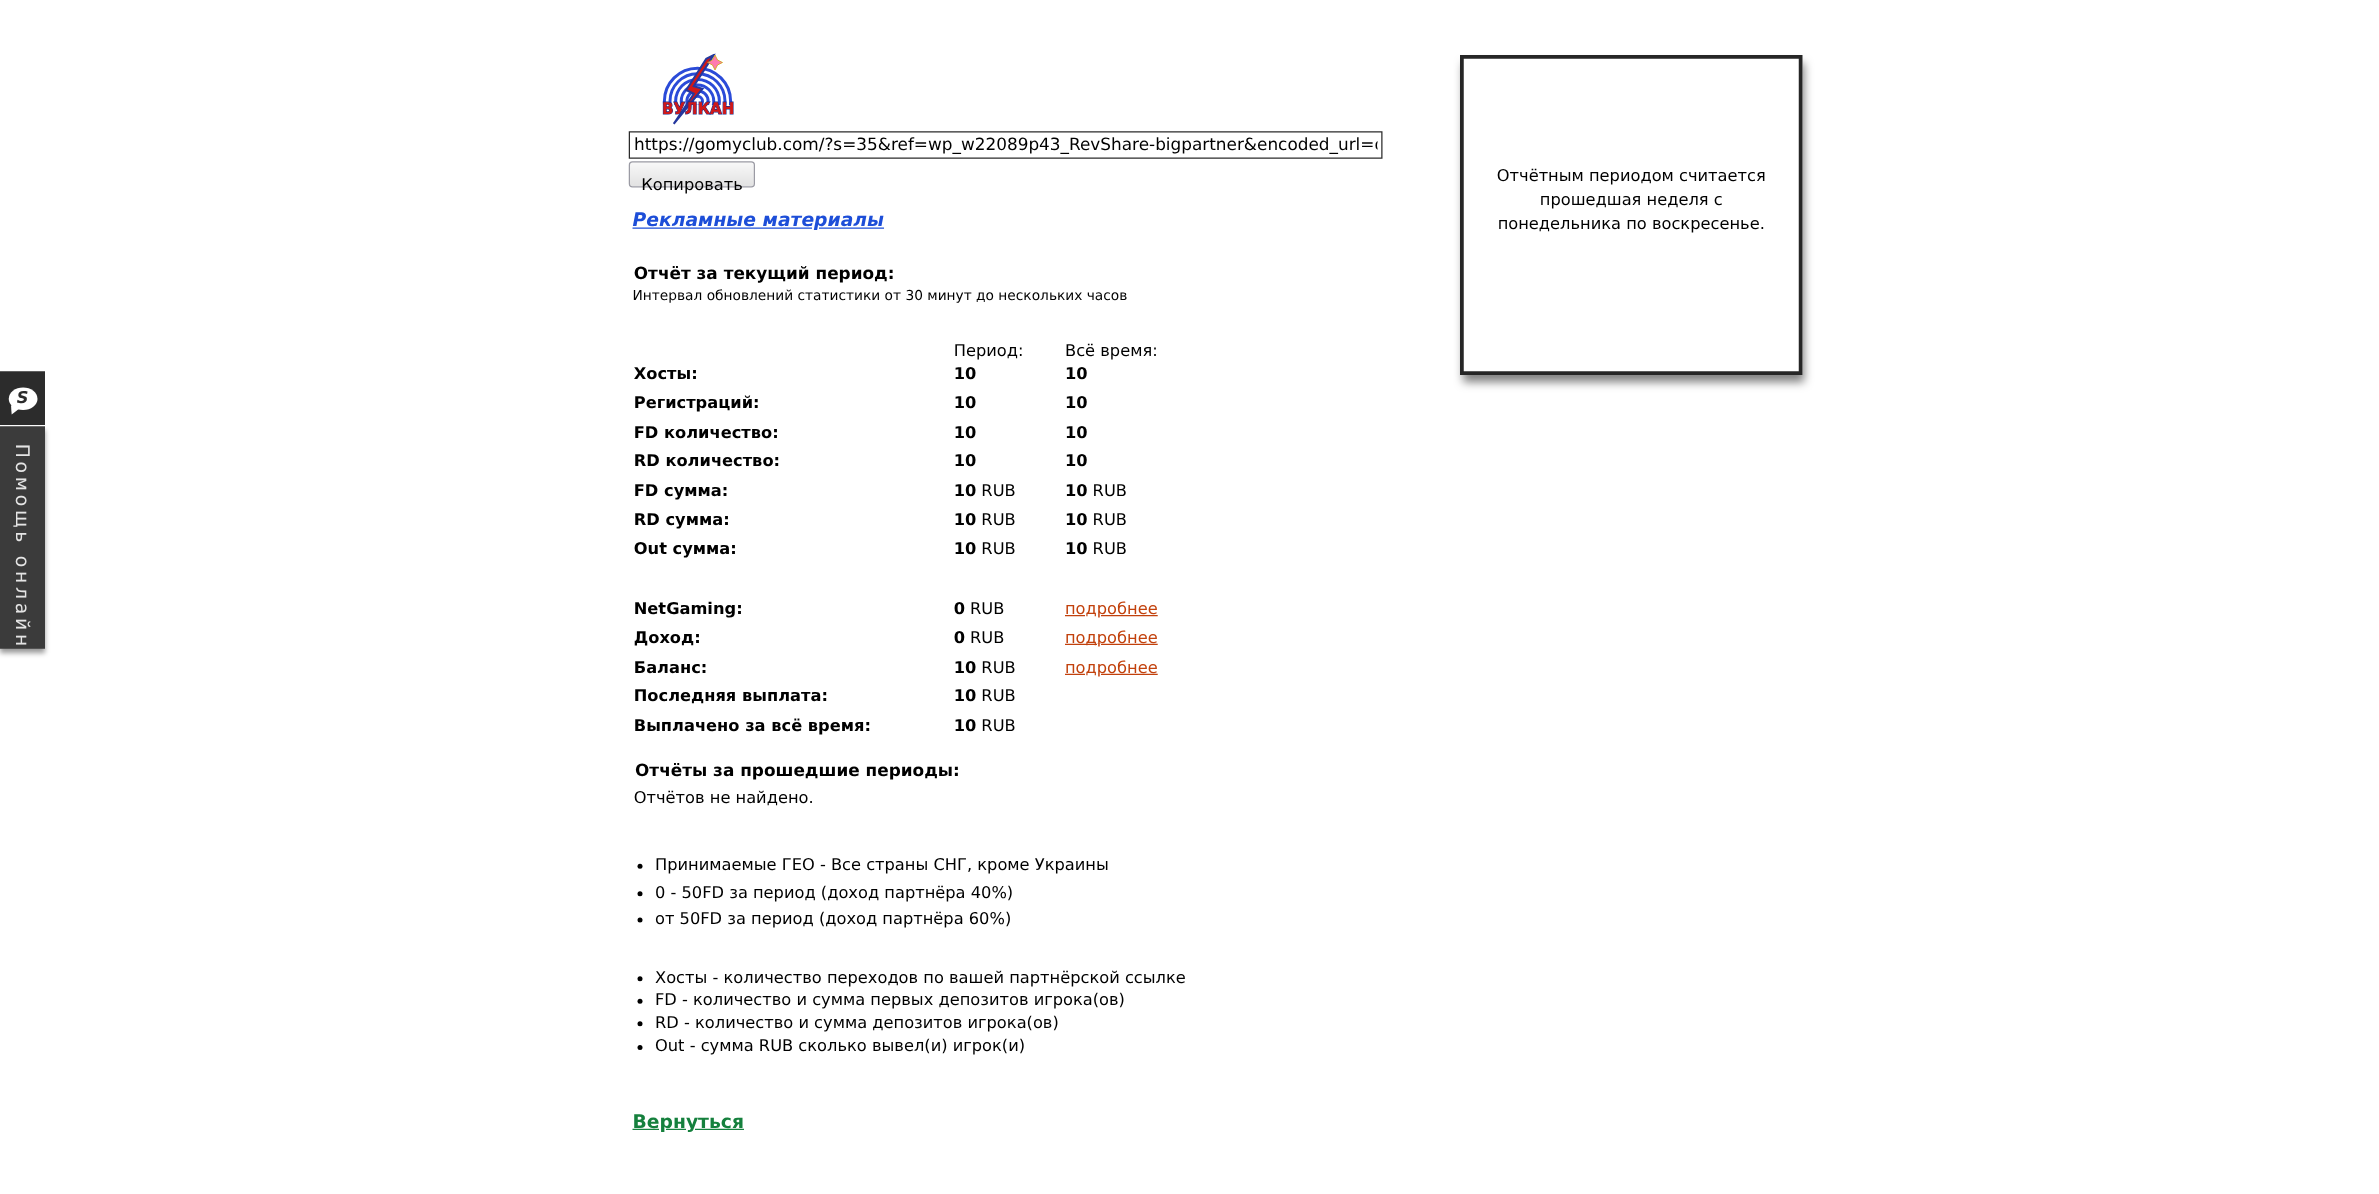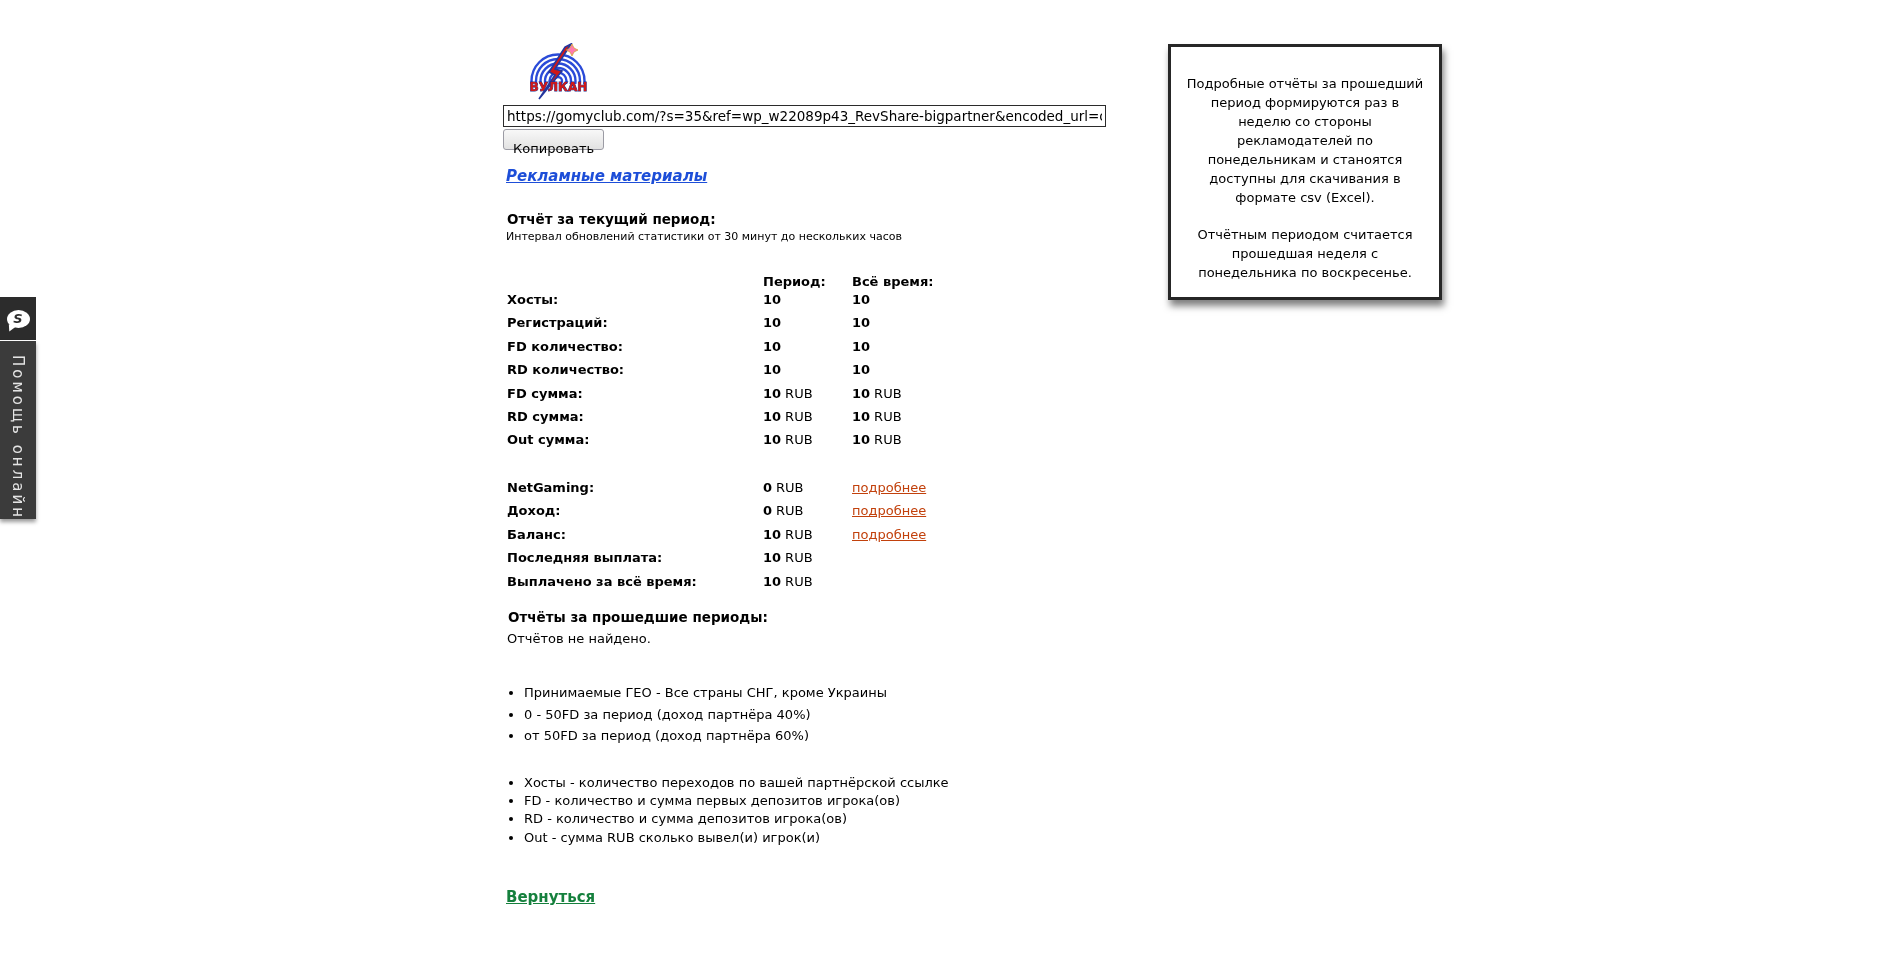--- a/index.html
+++ b/index.html
@@ -42,21 +42,21 @@
 
   .report-title { position:absolute; left:4px; top:211px; font-weight:bold; font-size:13.5px; }
   .report-subtitle { position:absolute; left:3px; top:230px; font-size:11px; }
 
   .stats-table { position:absolute; left:4px; top:274px; width:560px; }
   .t-row { display:flex; height:23.4px; align-items:flex-start; }
   .t-row.header { height:18px; }
   .t-label { width:256px; font-weight:bold; }
   .t-col1 { width:89px; }
   .t-col2 { flex:1; }
-  .t-head { font-weight:bold; }
+  .t-head { font-weight:normal; }
   .val { font-weight:bold; }
   .unit { font-weight:normal; margin-left:4px; }
   .details-link { color:#c2410c; text-decoration:underline; cursor:pointer; font-weight:normal; }
 
   .summary-table { position:absolute; left:4px; top:480px; width:560px; }
 
   .past-title { position:absolute; left:5px; top:609px; font-weight:bold; font-size:13.5px; }
   .past-empty { position:absolute; left:4px; top:631px; }
 
   .notes { position:absolute; left:3px; margin:0; padding-left:18px; }
@@ -67,21 +67,21 @@
 
   .back-link { position:absolute; left:3px; top:888px; color:#15803d; font-size:15px;
     font-weight:bold; text-decoration:underline; cursor:pointer; }
 
   
   .info-box { position:absolute; left:1168px; top:44px; width:274px; height:256px;
     border:3px solid #262626; background:#fff;
     box-shadow:2px 6px 7px rgba(0,0,0,0.5);
     padding:27px 13px 10px; text-align:center; font-size:13px; line-height:19px; }
   .info-box p { margin:0; }
-  .info-box .p2 { margin-top:18px; }
+  .info-box .p2 { margin-top:58px; }
 </style>
 </head>
 <body>
 
 <div class="chat-widget">
   <div class="chat-icon-box">
     <div class="bubble">
       <span class="bubble-s">S</span>
     </div>
   </div>
@@ -203,15 +203,14 @@
     <li>Хосты - количество переходов по вашей партнёрской ссылке</li>
     <li>FD - количество и сумма первых депозитов игрока(ов)</li>
     <li>RD - количество и сумма депозитов игрока(ов)</li>
     <li>Out - сумма RUB сколько вывел(и) игрок(и)</li>
   </ul>
 
   <a class="back-link">Вернуться</a>
 </div>
 
 <div class="info-box">
-  <p class="p1">Подробные отчёты за прошедший период формируются раз в неделю со стороны рекламодателей по понедельникам и станоятся доступны для скачивания в формате csv (Excel).</p>
   <p class="p2">Отчётным периодом считается прошедшая неделя с понедельника по воскресенье.</p>
 </div>
 
 </body></html>

